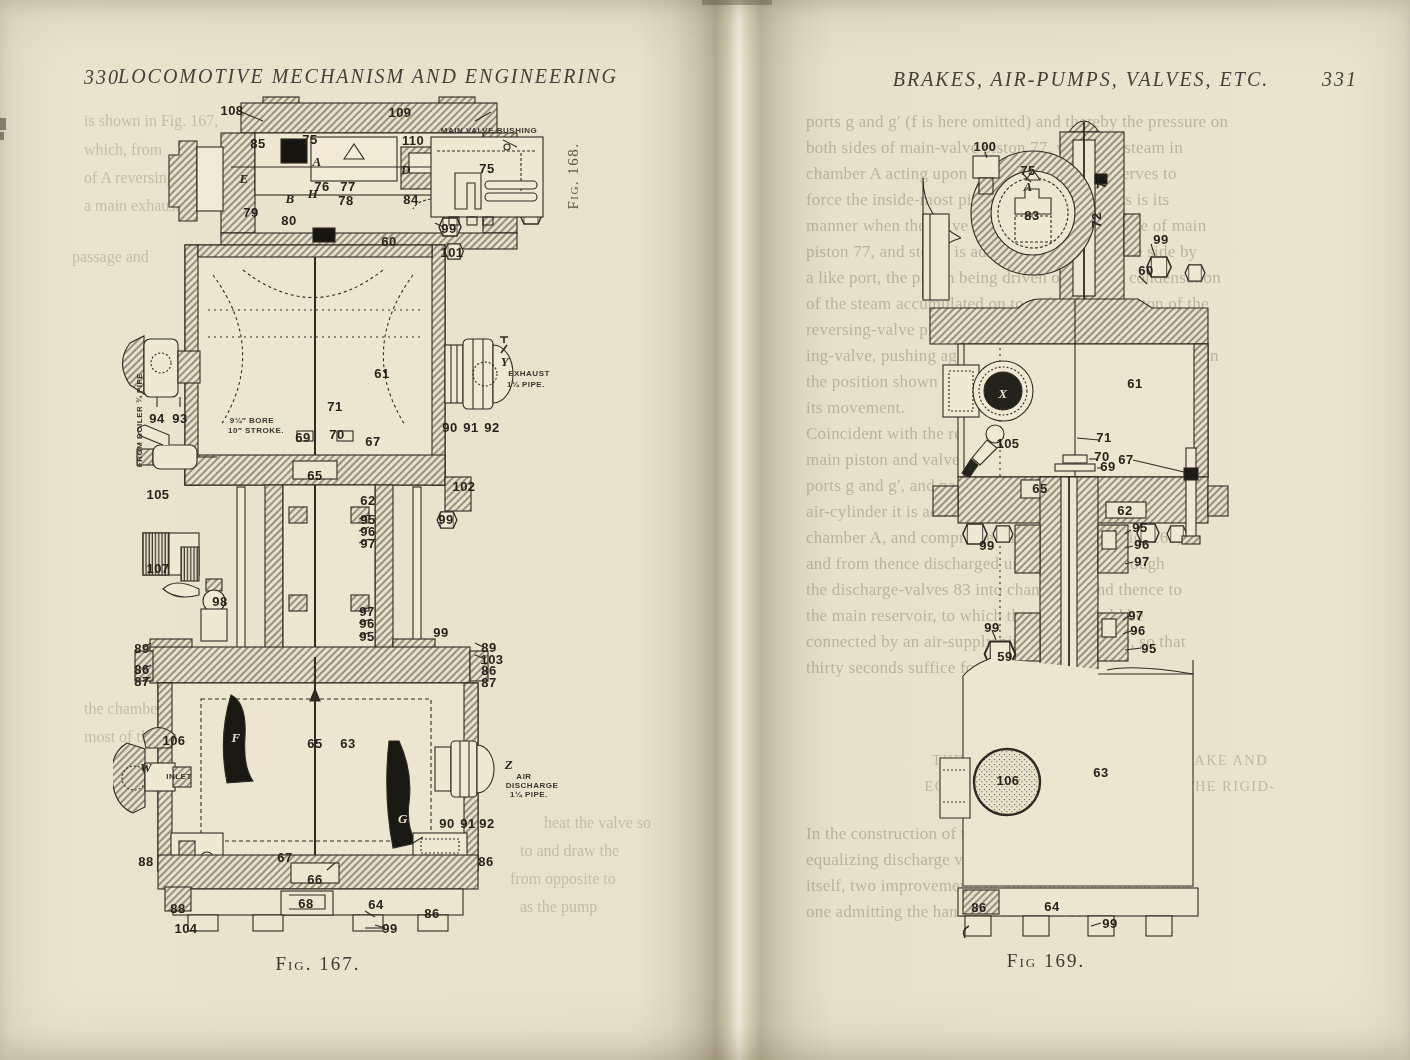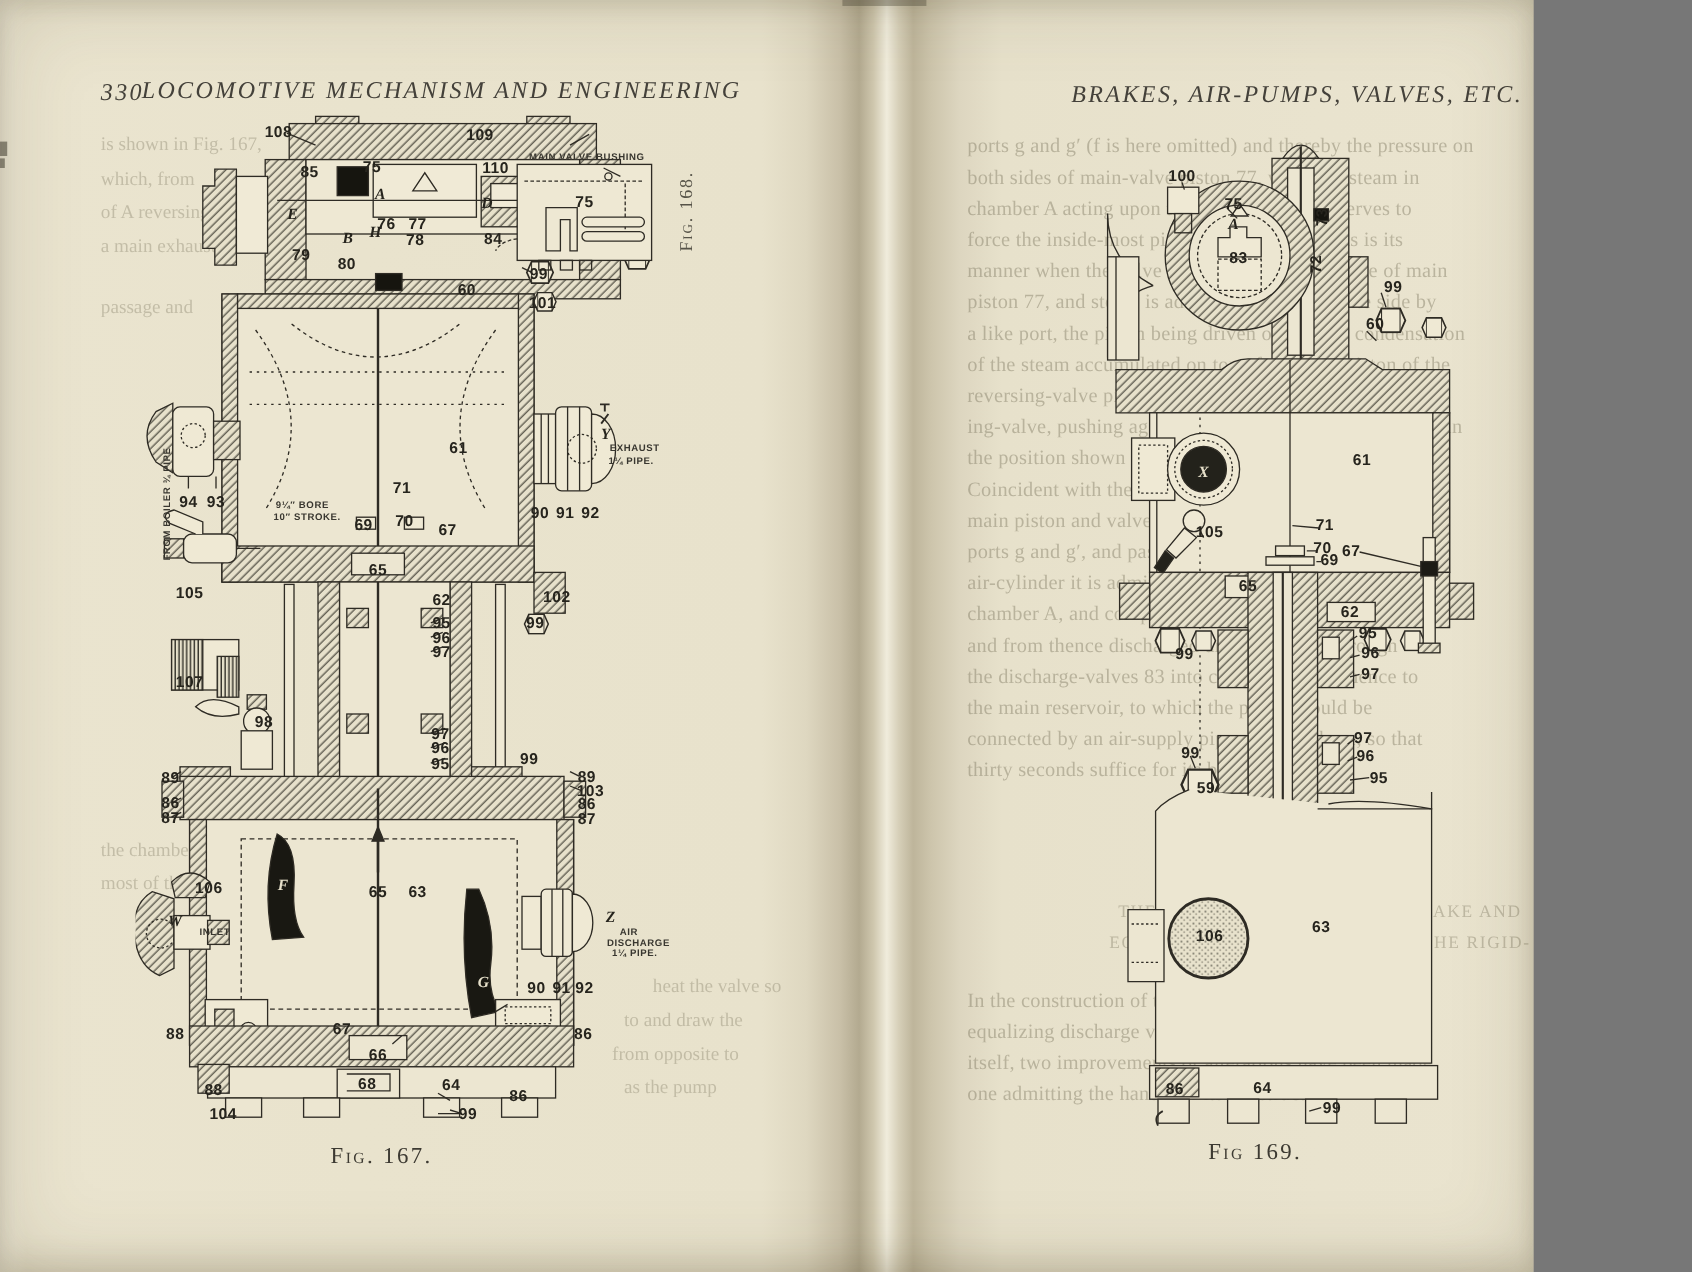--- a/index.html
+++ b/index.html
@@ -1,16 +1,16 @@
 <!DOCTYPE html>
 <html><head>
 <meta charset="utf-8">
 <style>
   html,body{margin:0;padding:0;background:#777;}
-  .scan{position:relative;width:1278px;height:1060px;overflow:hidden;
+  .scan{position:relative;width:1410px;height:1060px;overflow:hidden;
     font-family:"Liberation Serif",serif;
     background:linear-gradient(90deg,#f1ecdb 0,#eae4cf 22px,#e9e3cd 300px,#e8e2cc 635px,
       #ded7c0 672px,#c9c0a8 700px,#b3aa90 716px,#cfc7ae 728px,#f0ecdc 739px,#d6cfb8 749px,
       #beb59b 761px,#cdc5ac 776px,#ddd6c0 800px,#e7e1cb 835px,#e9e3ce 1100px,#eae4cf 1390px,#f1ecdc 1410px);}
   .vign{position:absolute;inset:0;pointer-events:none;
     box-shadow:inset 0 0 70px rgba(92,82,52,.20), inset 0 -10px 22px rgba(92,82,52,.16), inset 0 8px 14px rgba(92,82,52,.10);}
   .hdr{position:absolute;font-style:italic;color:#44413a;font-size:20px;letter-spacing:2px;white-space:nowrap;}
   .ttl{transform:translateX(-50%);}
   .cap{position:absolute;transform:translateX(-50%);font-variant:small-caps;font-size:19px;
     letter-spacing:2px;color:#3d3a32;white-space:nowrap;}
@@ -46,20 +46,21 @@
       <div class="gline">both sides of main-valve piston 77, when the steam in</div>
       <div class="gline">chamber A acting upon the annular top face serves to</div>
       <div class="gline">force the inside-most piston against the left, as is its</div>
       <div class="gline">manner when the valve is moved over to the side of main</div>
       <div class="gline">piston 77, and steam is admitted on the opposite side by</div>
       <div class="gline">a like port, the piston being driven over when condensation</div>
       <div class="gline">of the steam accumulated on top of the large piston of the</div>
       <div class="gline">reversing-valve piston 77, whose rim balances the revers-</div>
       <div class="gline">ing-valve, pushing again and moving reversing-valve 72 in</div>
       <div class="gline">the position shown in Fig. 169, to the same cycle of</div>
+      <div class="gline">its movement.</div>
       <div class="gline">   Coincident with the reciprocal movements of the</div>
       <div class="gline">main piston and valve the air is alternately drawn in at</div>
       <div class="gline">ports g and g′, and passing the respective ends of the</div>
       <div class="gline">air-cylinder it is admitted into the inlet W of the</div>
       <div class="gline">chamber A, and compressed as illustrated in Fig. 165,</div>
       <div class="gline">and from thence discharged under pressure through</div>
       <div class="gline">the discharge-valves 83 into chamber d, and thence to</div>
       <div class="gline">the main reservoir, to which the pump should be</div>
       <div class="gline">connected by an air-supply pipe of ample bore, so that</div>
       <div class="gline">thirty seconds suffice for its beat.</div>
@@ -73,21 +74,21 @@
       <div class="gline">   In the construction of the new engineer's brake and</div>
       <div class="gline">equalizing discharge valve, while the old valve strokes</div>
       <div class="gline">itself, two improvements or alterations have been made,</div>
       <div class="gline">one admitting the handle of its construction.</div>
     </div>
   <div id="frags">
       <span class="frag" style="left: 84px; top: 112px;">is shown in Fig. 167,</span>
       <span class="frag" style="left: 84px; top: 141px;">which, from</span>
       <span class="frag" style="left: 84px; top: 169px;">of A reversing</span>
       <span class="frag" style="left: 84px; top: 197px;">a main exhaust</span>
-      <span class="frag" style="left: 84px; top: 248px; text-align: right;">passage and</span>
+      <span class="frag" style="left: 72px; top: 248px; text-align: right;">passage and</span>
       <span class="frag" style="left: 84px; top: 700px;">the chamber</span>
       <span class="frag" style="left: 84px; top: 728px;">most of the</span>
       <span class="frag" style="left: 544px; top: 814px;">heat the valve so</span>
       <span class="frag" style="left: 520px; top: 842px;">to and draw the</span>
       <span class="frag" style="left: 510px; top: 870px;">from opposite to</span>
       <span class="frag" style="left: 520px; top: 898px;">as the pump</span>
     </div>
 
   <div class="figwrap" style="left:113px;top:95px;width:482px;height:852px;">
   <svg viewBox="0 0 482 852" xmlns="http://www.w3.org/2000/svg">
@@ -417,21 +418,21 @@
       <span class="lbl" style="left: 373px; top: 441px;">67</span>
       <span class="lbl" style="left: 315px; top: 475px;">65</span>
       <span class="lbl" style="left: 157px; top: 418px;">94</span>
       <span class="lbl" style="left: 180px; top: 418px;">93</span>
       <span class="lbl" style="left: 158px; top: 494px;">105</span>
       <span class="lbl" style="left: 158px; top: 568px;">107</span>
       <span class="lbl" style="left: 368px; top: 500px;">62</span>
       <span class="lbl" style="left: 368px; top: 519px;">95</span>
       <span class="lbl" style="left: 368px; top: 531px;">96</span>
       <span class="lbl" style="left: 368px; top: 543px;">97</span>
-      <span class="lbl" style="left: 464px; top: 497px;">102</span>
+      <span class="lbl" style="left: 464px; top: 486px;">102</span>
       <span class="lbl" style="left: 446px; top: 519px;">99</span>
       <span class="lbl" style="left: 450px; top: 427px;">90</span>
       <span class="lbl" style="left: 471px; top: 427px;">91</span>
       <span class="lbl" style="left: 492px; top: 427px;">92</span>
       <span class="lbl lt" style="left: 505px; top: 361px;">Y</span>
       <span class="lbl" style="left: 208px; top: 601px; margin-left: 12px;">98</span>
       <span class="lbl" style="left: 367px; top: 611px;">97</span>
       <span class="lbl" style="left: 367px; top: 623px;">96</span>
       <span class="lbl" style="left: 367px; top: 636px;">95</span>
       <span class="lbl" style="left: 441px; top: 632px;">99</span>

